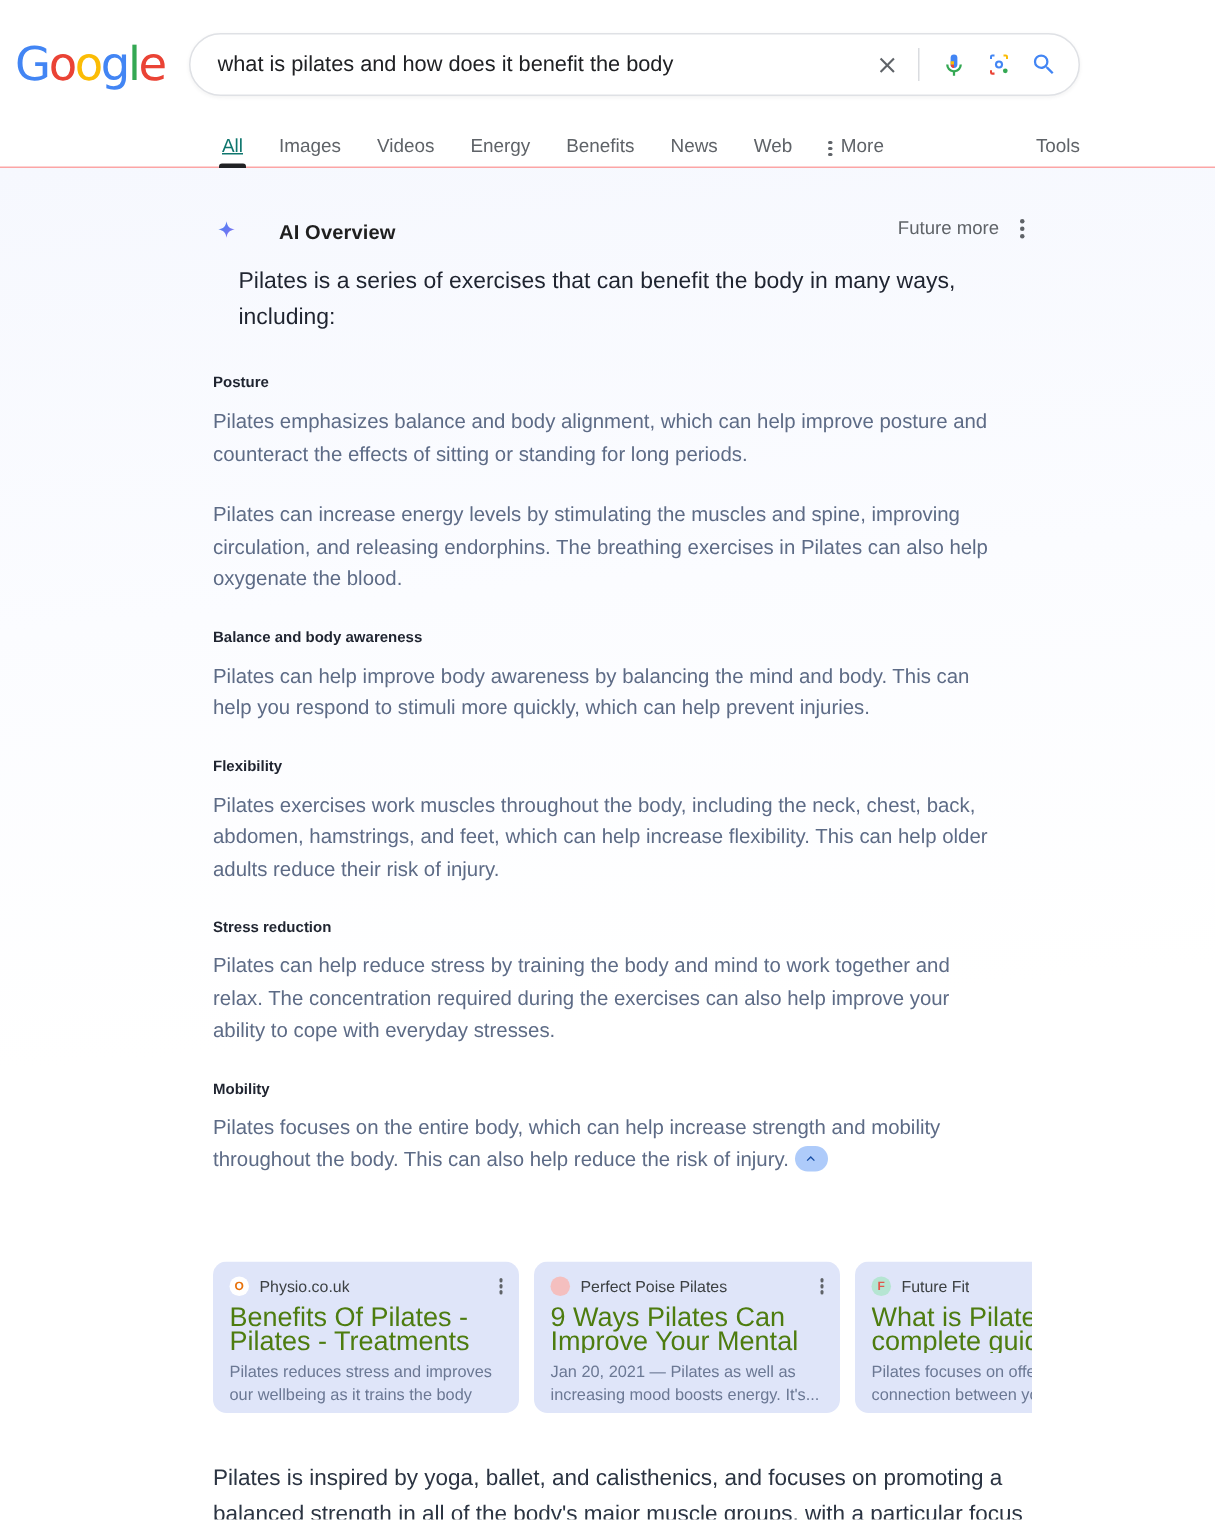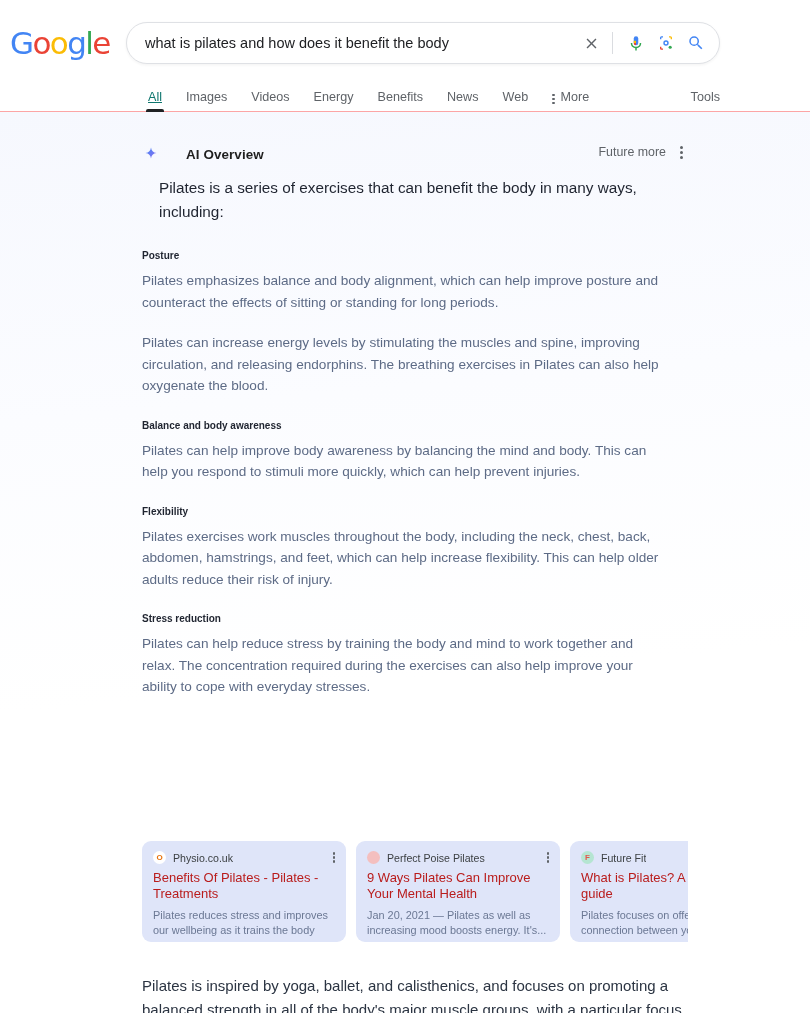--- a/index.html
+++ b/index.html
@@ -265,22 +265,22 @@
     flex-direction: column;
     gap: 1.8px;
     padding-left: 6px;
     cursor: pointer;
   }
   .card-kebab i {
     width: 2.4px; height: 2.4px; border-radius: 50%;
     background: #5f6368; display: block;
   }
   .card-title {
-    font-size: 13px;
-    color: #b91c1c;
+    font-size: 18px;
+    color: #4d7c0f;
     line-height: 16px;
     margin-bottom: 6px;
     max-height: 32px;
     overflow: hidden;
   }
   .card-snip {
     font-size: 10.9px;
     color: #6b7894;
     line-height: 14.5px;
     max-height: 29px;
@@ -411,20 +411,28 @@
   <div class="sec">
     <div class="sec-h">Flexibility</div>
     <div class="sec-b wide">Pilates exercises work muscles throughout the body, including the neck, chest, back, abdomen, hamstrings, and feet, which can help increase flexibility. This can help older adults reduce their risk of injury.</div>
   </div>
 
   <div class="sec">
     <div class="sec-h">Stress reduction</div>
     <div class="sec-b" style="width:522px">Pilates can help reduce stress by training the body and mind to work together and relax. The concentration required during the exercises can also help improve your ability to cope with everyday stresses.</div>
   </div>
 
+  <div class="sec">
+    <div class="sec-h">Mobility</div>
+    <div class="sec-b" style="width:516px"><span>Pilates focuses on the entire body, which can help increase strength and mobility throughout the body. This can also help reduce the risk of injury.</span><span class="chev-btn">
+          <svg width="11" height="11" viewBox="0 0 24 24">
+            <path d="M7.4 15.4 12 10.8l4.6 4.6L18 14l-6-6-6 6z" fill="#174ea6"></path>
+          </svg>
+        </span></div>
+  </div>
 
   <div class="cards">
 
     <div class="card">
       <div class="card-top">
         <span class="favicon" style="background:#ffffff;color:#e8710a;font-weight:bold;">O</span>
         <span class="card-src">Physio.co.uk</span>
         <span class="card-kebab">
             <i></i>
             <i></i>

